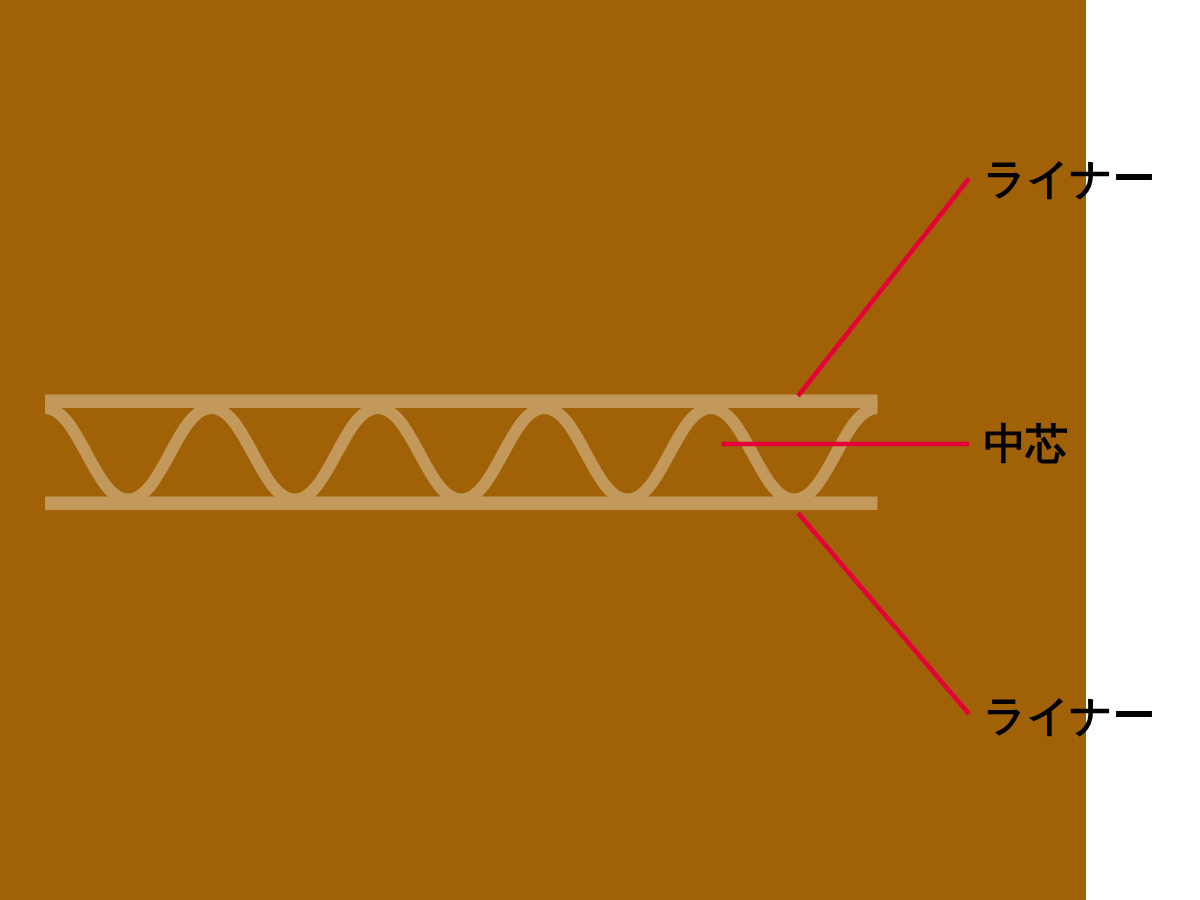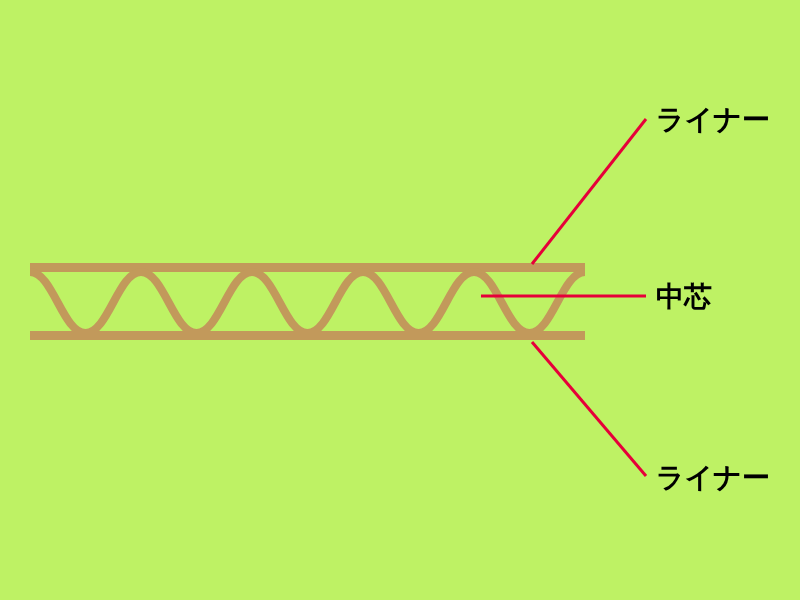--- a/index.html
+++ b/index.html
@@ -6,23 +6,23 @@
     margin: 0;
     padding: 0;
     background: #ffffff;
     width: 800px;
     height: 600px;
     overflow: hidden;
     font-family: "Liberation Sans", "DejaVu Sans", sans-serif;
   }
   .stage {
     position: relative;
-    width: 800px;
+    width: 724px;
     height: 600px;
-    background: #bef264;
+    background: #a16207;
   }
   svg text {
     font-family: "Liberation Sans", "DejaVu Sans", sans-serif;
     font-weight: 700;
     font-size: 28px;
   }
   .wave {
     fill: none;
     stroke-width: 8;
     stroke-linecap: butt;

